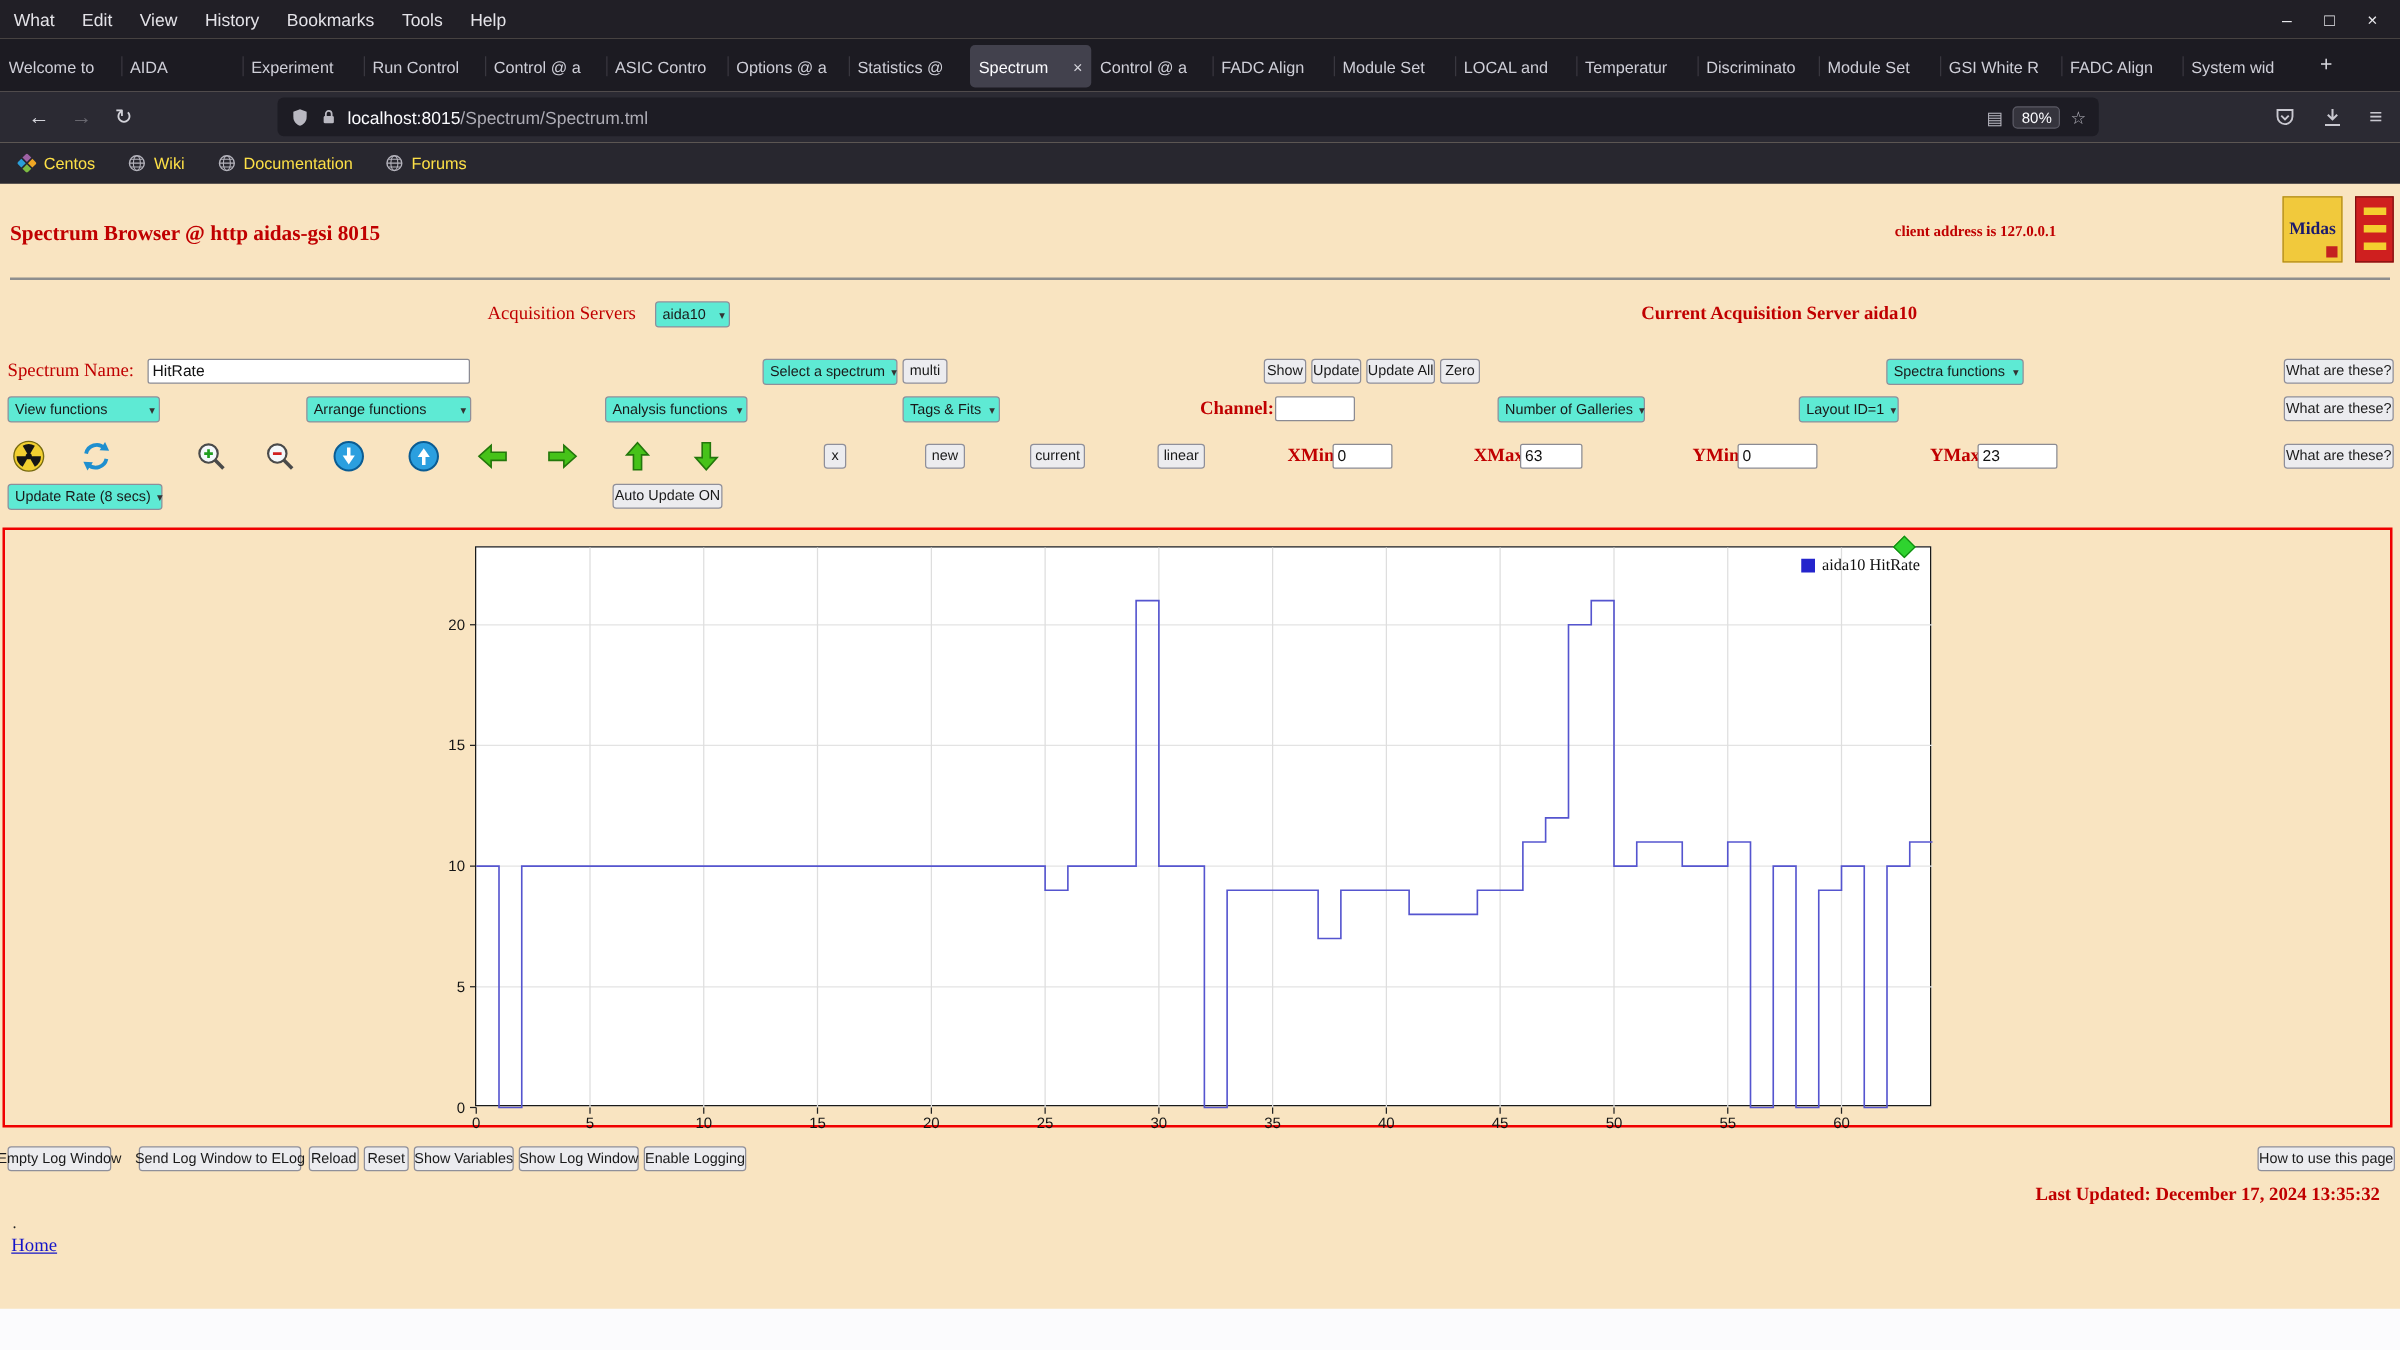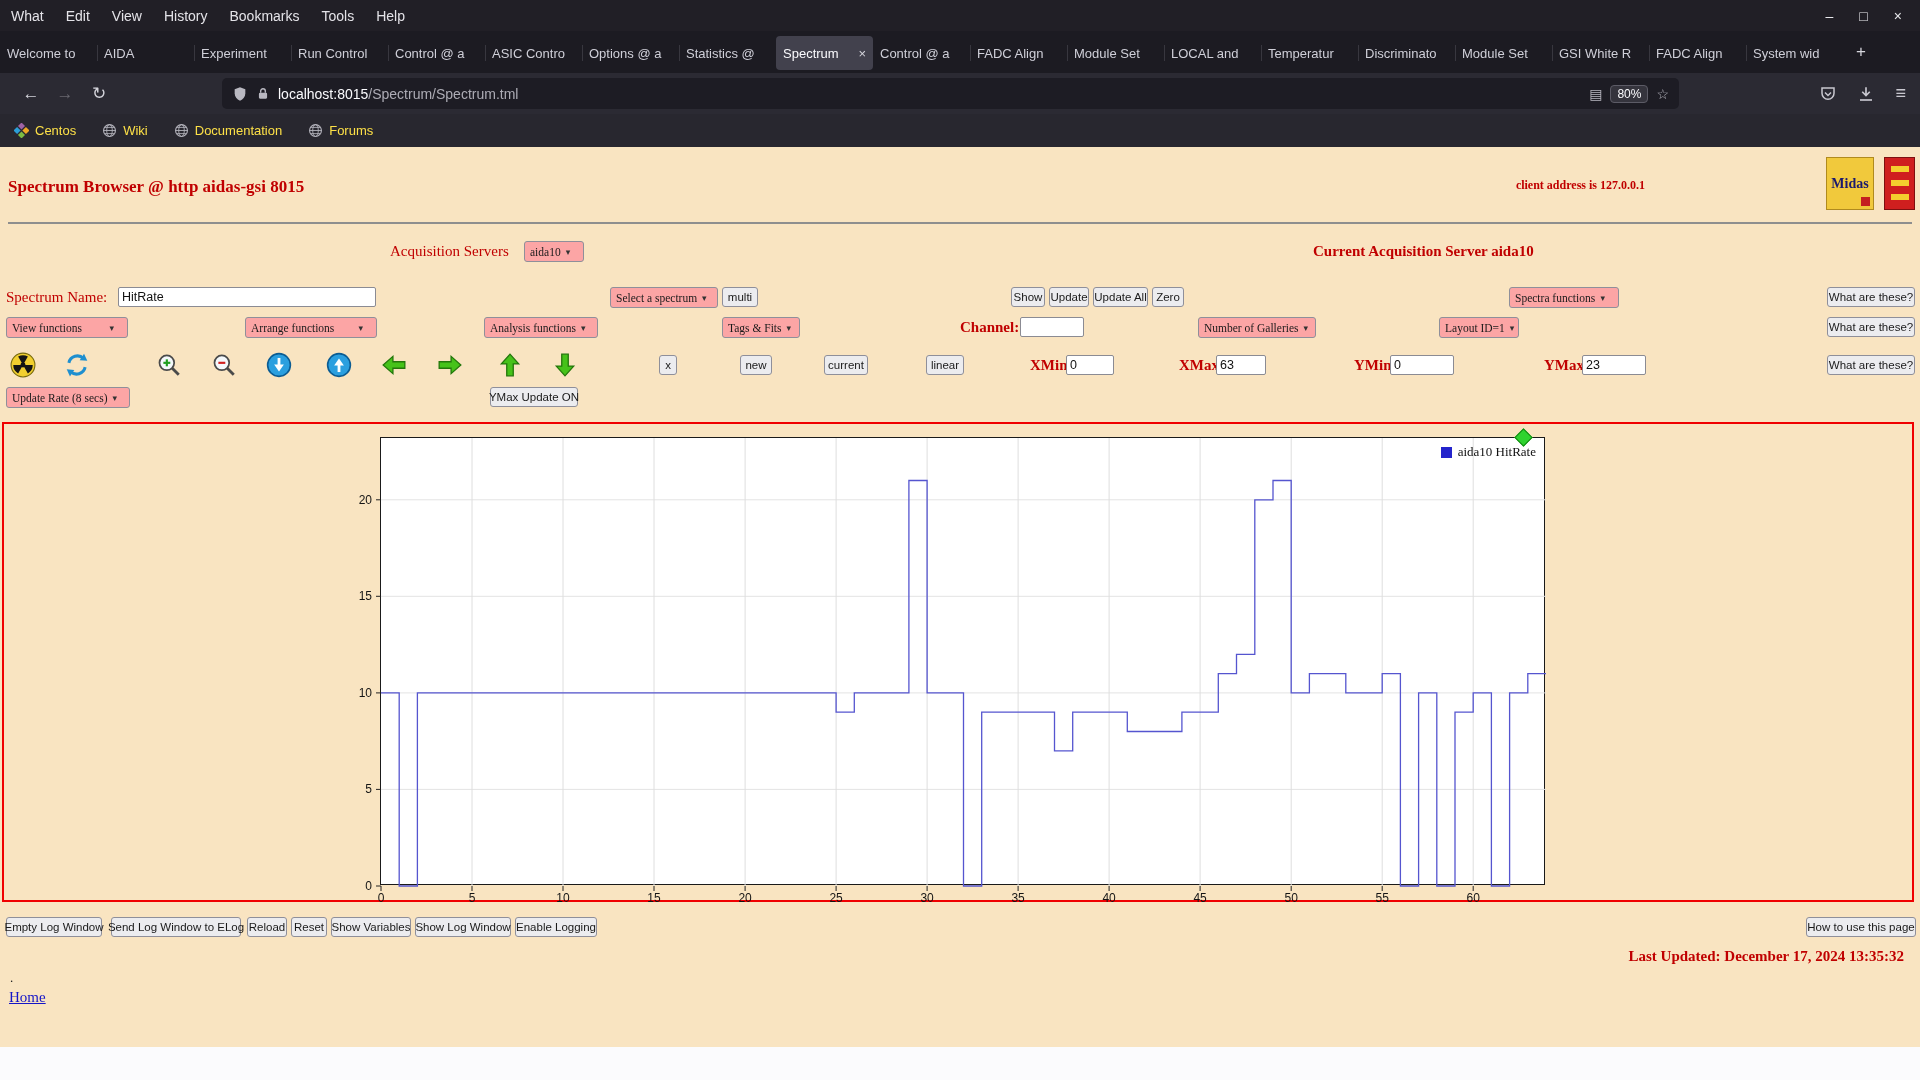--- a/index.html
+++ b/index.html
@@ -38,21 +38,21 @@
 
   
   .content-bg { position:absolute; top:147px; left:0; width:1920px; height:900px; background:#f9e4c1; }
   .bottom-strip { position:absolute; top:1047px; left:0; width:1920px; height:33px; background:#fbfbfd; }
 
   .serif { font-family:"Liberation Serif", serif; }
   .rtext { font-family:"Liberation Serif", serif; color:#c00000; }
   .bold { font-weight:bold; }
 
   .btn { position:absolute; display:inline-flex; align-items:center; justify-content:center; background:#ececef; border:1px solid #8f8f9a; border-radius:3px; font-size:11.5px; color:#1a1a1a; height:20px; padding:0 4px; white-space:nowrap; }
-  .select { position:absolute; display:inline-flex; align-items:center; justify-content:space-between; background:#fca5a5; border:1px solid #8f8f9a; border-radius:3px; font-size:11.5px; color:#1a1a1a; height:21px; padding:0 13px 0 5px; white-space:nowrap;font-family:Liberation Serif, serif; }
+  .select { position:absolute; display:inline-flex; align-items:center; justify-content:space-between; background:#5eead4; border:1px solid #8f8f9a; border-radius:3px; font-size:11.5px; color:#1a1a1a; height:21px; padding:0 3px 0 5px; white-space:nowrap; }
   .select .arrow { font-size:9px; color:#333; margin-left:5px; }
   .inp { position:absolute; background:#fff; border:1px solid #8b8b93; border-radius:2px; height:20px; font-size:12.5px; color:#111; padding:0 3px; font-family:"Liberation Sans", sans-serif; }
 
   .icon26 { position:absolute; width:26px; height:26px; }
 
   
   .chart-box { position:absolute; left:2px; top:422px; width:1912px; height:480px; border:2px solid #f00000; }
   .plot { position:absolute; left:380px; top:437px; width:1165px; height:448px; background:#ffffff; border:1px solid #1a1a1a; }
   #plot-svg { position:absolute; left:0; top:0; overflow:visible; }
   .tick { font-family:"Liberation Sans", sans-serif; font-size:12px; fill:#151515; }
@@ -339,21 +339,21 @@
   <div class="abs rtext bold" style="left:1354px; top:357px; font-size:15px;">YMin</div>
   <input class="inp" style="left: 1390px; top: 355px; width: 64px;" value="0">
   <div class="abs rtext bold" style="left:1544px; top:357px; font-size:15px;">YMax</div>
   <input class="inp" style="left: 1582px; top: 355px; width: 64px;" value="23">
   <div class="btn" style="left:1827px; top:355px; width:88px;">What are these?</div>
 
   <div class="select" style="left:6px; top:387px; width:124px;">
       <span>Update Rate (8 secs)</span>
       <span class="arrow">▾</span>
     </div>
-  <div class="btn" style="left:490px; top:387px; width:88px;">YMax Update ON</div>
+  <div class="btn" style="left:490px; top:387px; width:88px;">Auto Update ON</div>
 
   <div class="chart-box"></div>
   <div class="plot">
     <svg id="plot-svg" width="1165" height="448" viewBox="0 0 1165 448">
         <line x1="0" y1="351.4" x2="1165" y2="351.4" stroke="#e3e3e3" stroke-width="1"></line>
         <line x1="0" y1="254.9" x2="1165" y2="254.9" stroke="#e3e3e3" stroke-width="1"></line>
         <line x1="0" y1="158.3" x2="1165" y2="158.3" stroke="#e3e3e3" stroke-width="1"></line>
         <line x1="0" y1="61.8" x2="1165" y2="61.8" stroke="#e3e3e3" stroke-width="1"></line>
         <line x1="91.0" y1="0" x2="91.0" y2="448" stroke="#dedede" stroke-width="1"></line>
         <line x1="182.0" y1="0" x2="182.0" y2="448" stroke="#dedede" stroke-width="1"></line>
@@ -405,21 +405,21 @@
         <text class="tick" x="-9" y="65.8" text-anchor="end">20</text>
         <path d="M0 254.9 L0.0 254.9 L18.2 254.9 L18.2 448.0 L36.4 448.0 L36.4 254.9 L54.6 254.9 L54.6 254.9 L72.8 254.9 L72.8 254.9 L91.0 254.9 L91.0 254.9 L109.2 254.9 L109.2 254.9 L127.4 254.9 L127.4 254.9 L145.6 254.9 L145.6 254.9 L163.8 254.9 L163.8 254.9 L182.0 254.9 L182.0 254.9 L200.2 254.9 L200.2 254.9 L218.4 254.9 L218.4 254.9 L236.6 254.9 L236.6 254.9 L254.8 254.9 L254.8 254.9 L273.0 254.9 L273.0 254.9 L291.3 254.9 L291.3 254.9 L309.5 254.9 L309.5 254.9 L327.7 254.9 L327.7 254.9 L345.9 254.9 L345.9 254.9 L364.1 254.9 L364.1 254.9 L382.3 254.9 L382.3 254.9 L400.5 254.9 L400.5 254.9 L418.7 254.9 L418.7 254.9 L436.9 254.9 L436.9 254.9 L455.1 254.9 L455.1 274.2 L473.3 274.2 L473.3 254.9 L491.5 254.9 L491.5 254.9 L509.7 254.9 L509.7 254.9 L527.9 254.9 L527.9 42.5 L546.1 42.5 L546.1 254.9 L564.3 254.9 L564.3 254.9 L582.5 254.9 L582.5 448.0 L600.7 448.0 L600.7 274.2 L618.9 274.2 L618.9 274.2 L637.1 274.2 L637.1 274.2 L655.3 274.2 L655.3 274.2 L673.5 274.2 L673.5 312.8 L691.7 312.8 L691.7 274.2 L709.9 274.2 L709.9 274.2 L728.1 274.2 L728.1 274.2 L746.3 274.2 L746.3 293.5 L764.5 293.5 L764.5 293.5 L782.7 293.5 L782.7 293.5 L800.9 293.5 L800.9 274.2 L819.1 274.2 L819.1 274.2 L837.3 274.2 L837.3 235.6 L855.5 235.6 L855.5 216.3 L873.8 216.3 L873.8 61.8 L892.0 61.8 L892.0 42.5 L910.2 42.5 L910.2 254.9 L928.4 254.9 L928.4 235.6 L946.6 235.6 L946.6 235.6 L964.8 235.6 L964.8 254.9 L983.0 254.9 L983.0 254.9 L1001.2 254.9 L1001.2 235.6 L1019.4 235.6 L1019.4 448.0 L1037.6 448.0 L1037.6 254.9 L1055.8 254.9 L1055.8 448.0 L1074.0 448.0 L1074.0 274.2 L1092.2 274.2 L1092.2 254.9 L1110.4 254.9 L1110.4 448.0 L1128.6 448.0 L1128.6 254.9 L1146.8 254.9 L1146.8 235.6 L1165.0 235.6" fill="none" stroke="#5555cf" stroke-width="1.3"></path>
       </svg>
     <div class="legend">
       <span id="legend-swatch" class="legend-swatch" style="background: rgb(36, 36, 204);"></span>
       <span>aida10 HitRate</span>
     </div>
     <div class="diamond"></div>
   </div>
 
-  <div class="btn" style="left:6px; top:917px; width:96px;">Empty Log Window</div>
+  <div class="btn" style="left:6px; top:917px; width:83px;">Empty Log Window</div>
   <div class="btn" style="left:111px; top:917px; width:130px;">Send Log Window to ELog</div>
   <div class="btn" style="left:247px; top:917px; width:40px;">Reload</div>
   <div class="btn" style="left:291px; top:917px; width:36px;">Reset</div>
   <div class="btn" style="left:331px; top:917px; width:80px;">Show Variables</div>
   <div class="btn" style="left:415px; top:917px; width:96px;">Show Log Window</div>
   <div class="btn" style="left:515px; top:917px; width:82px;">Enable Logging</div>
   <div class="btn" style="left:1806px; top:917px; width:110px;">How to use this page</div>
 
   <div class="abs rtext bold" style="right:16px; top:948px; font-size:15px;">Last Updated: December 17, 2024 13:35:32</div>
   <div class="abs serif" style="left:10px; top:970px; font-size:13px; color:#222;">.</div>

